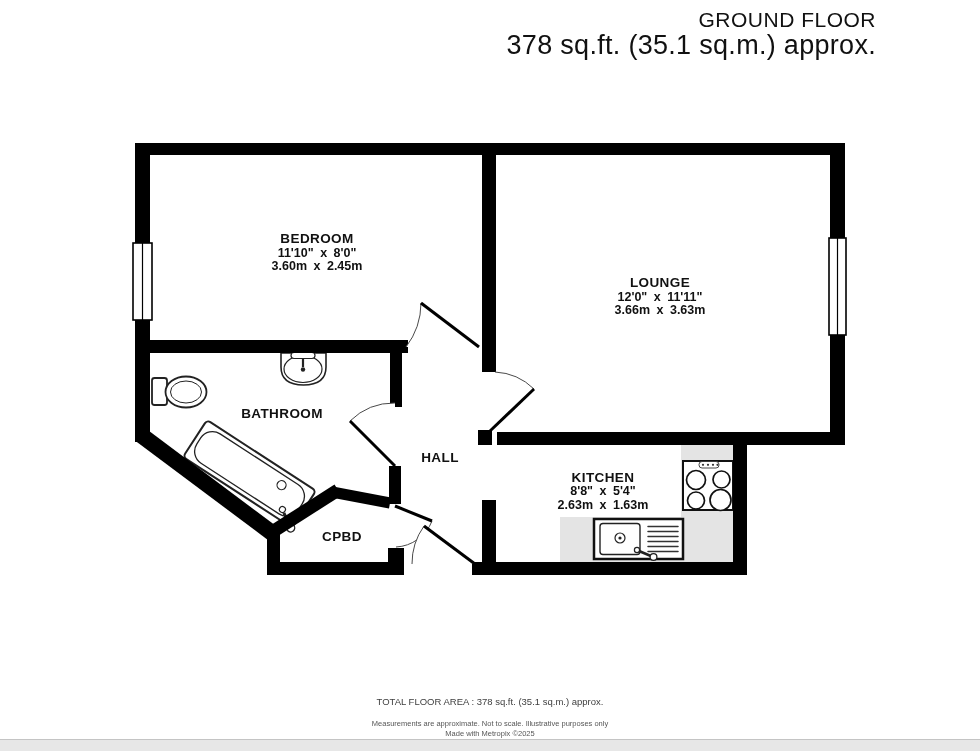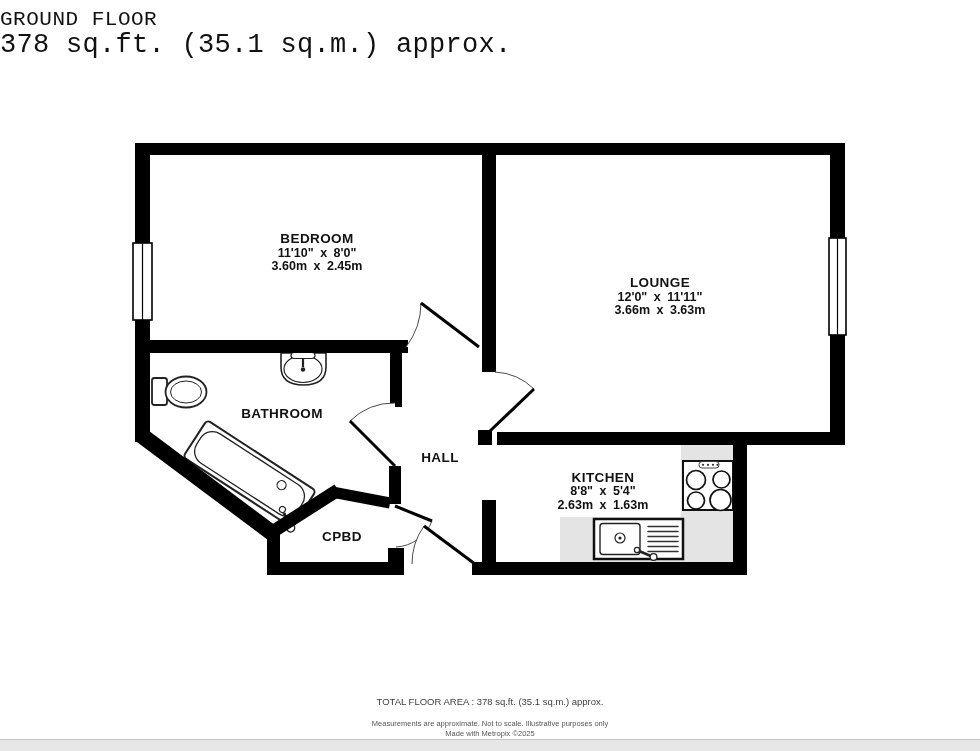--- a/index.html
+++ b/index.html
@@ -1,18 +1,18 @@
 <!DOCTYPE html>
 <html><head>
 <meta charset="utf-8">
 <style>
   html,body{margin:0;padding:0;background:#fff;}
   #screen{position:relative;width:980px;height:751px;background:#ffffff;overflow:hidden;
           font-family:"Liberation Sans", sans-serif;color:#1a1a1a;}
-  .header{position:absolute;top:8px;left:0;width:876px;text-align:left;line-height:1.1;font-family:Liberation Mono, monospace;}
+  .header{position:absolute;top:8px;left:0;width:876px;text-align:right;line-height:1.1;}
   .header .t1{font-size:21px;letter-spacing:.5px;color:#111;}
   .header .t2{font-size:27px;letter-spacing:.3px;color:#111;}
   .footer{position:absolute;top:696px;left:0;width:980px;text-align:center;color:#4a4a4a;}
   .footer .f1{font-size:9.5px;color:#404040;}
   .footer .f2{font-size:7.5px;color:#575757;margin-top:12px;}
   .footer .f3{font-size:7.5px;color:#575757;margin-top:1px;}
   .bottom-strip{position:absolute;left:0;top:739px;width:980px;height:12px;background:#e7e7e7;border-top:1px solid #c4c4c4;}
   svg{position:absolute;left:0;top:0;}
   text{font-family:"Liberation Sans", sans-serif;fill:#111;}
   .room-name{font-size:13.5px;font-weight:bold;letter-spacing:.4px;}

